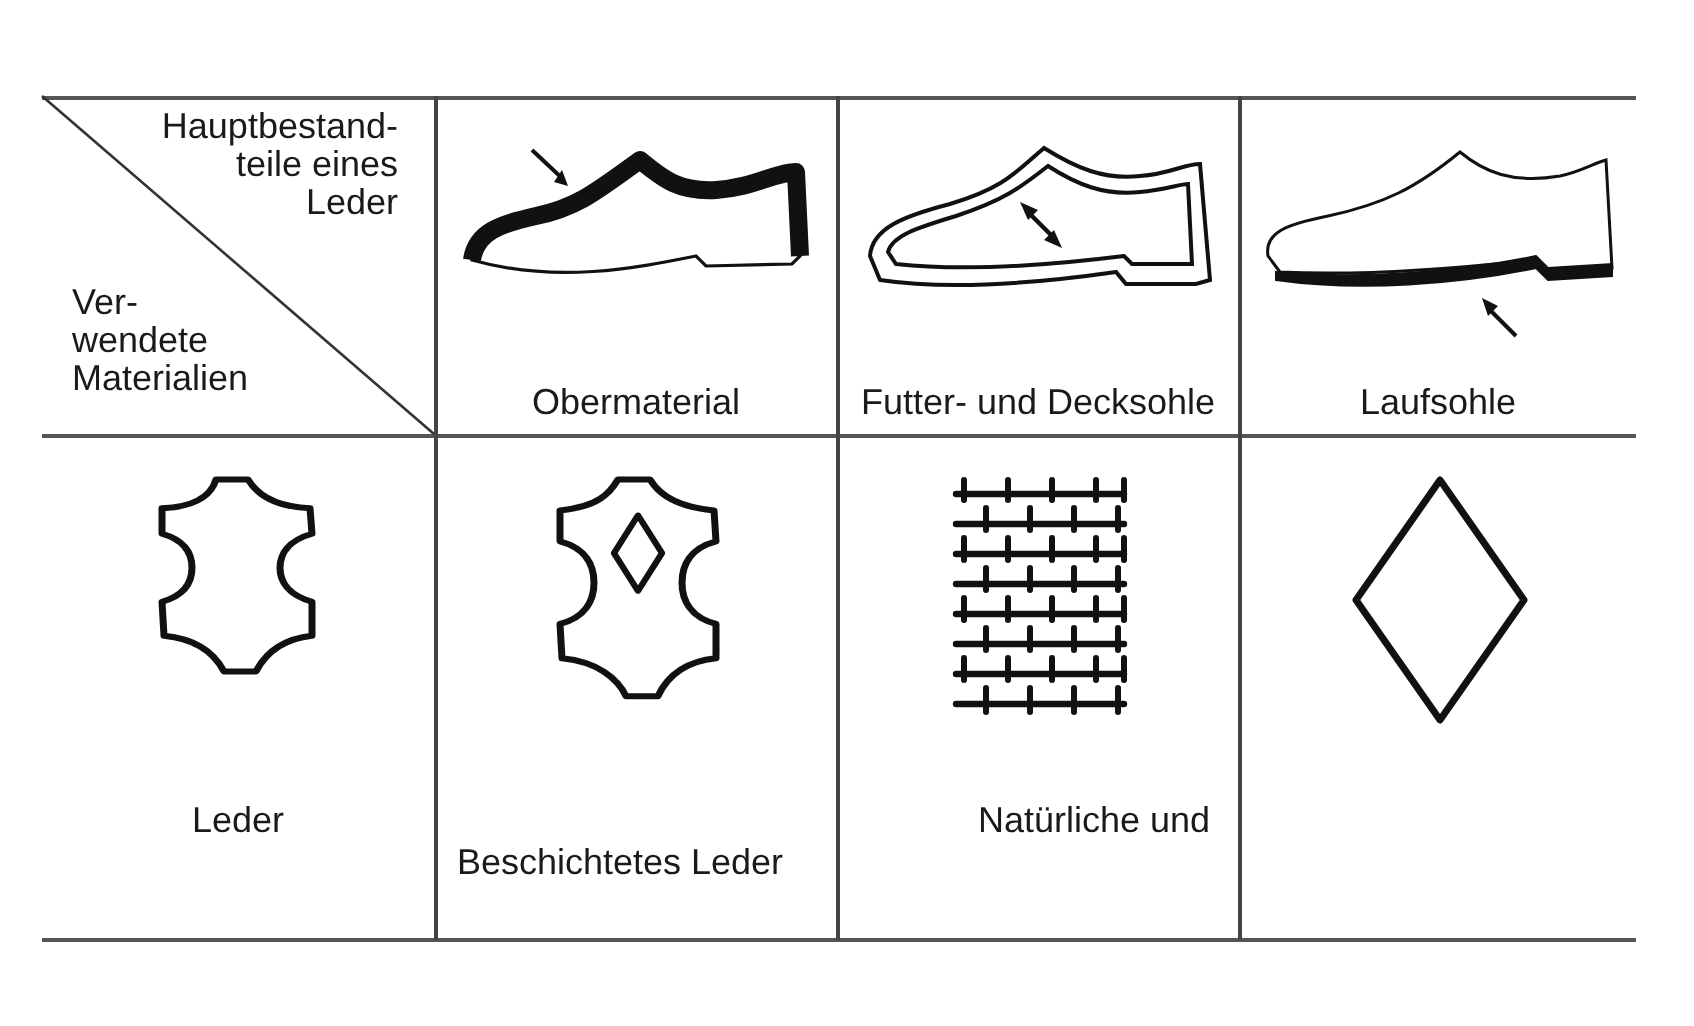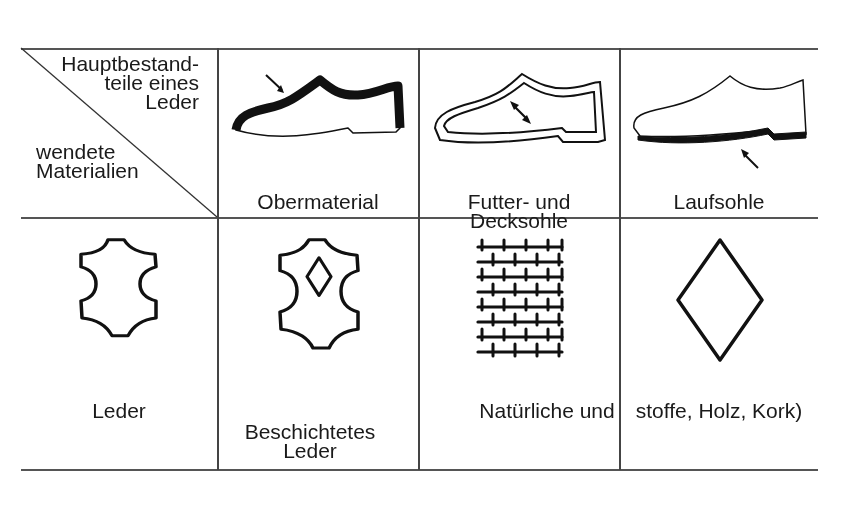--- a/index.html
+++ b/index.html
@@ -1,20 +1,20 @@
 <!DOCTYPE html>
 <html><head>
 <meta charset="utf-8">
 <style>
   html, body { margin:0; padding:0; background:#fff; }
   body { width:847px; height:513px; position:relative; overflow:hidden;
          font-family:"Liberation Sans", sans-serif; color:#1a1a1a; }
   .hline { position:absolute; height:1.5px; background:#555; }
   .vline { position:absolute; width:1.5px; background:#444; }
-  .txt { position:absolute; font-size:21px; line-height:19px; }
+  .txt { position:absolute; font-size:18px; line-height:19px; }
   .c { text-align:center; }
   .r { text-align:right; }
   svg { position:absolute; overflow:visible; }
 </style>
 </head>
 <body>
 
 <div class="hline" style="left:21px; top:48px; width:797px;"></div>
 <div class="hline" style="left:21px; top:217px; width:797px;"></div>
 <div class="hline" style="left:21px; top:469px; width:797px;"></div>
@@ -24,20 +24,21 @@
 
 <svg style="left:0;top:0;" width="847" height="513">
   <line x1="21" y1="48" x2="217" y2="217" stroke="#333" stroke-width="1.3"></line>
 </svg>
 <div class="txt r" style="right:648px; top:54px; width:160px;">
   <div>Hauptbestand-</div>
   <div>teile eines</div>
   <div>Leder</div>
 </div>
 <div class="txt" style="left:36px; top:142px; width:140px;">
+  <div>Ver-</div>
   <div>wendete</div>
   <div>Materialien</div>
 </div>
 
 <svg style="left:228px;top:68px;" width="180" height="100">
   <path d="M8 62 C10 48 22 44 40 40 C60 36 70 28 92 12 C104 22 112 28 130 27 C148 26 160 18 170 18 L172 60 L168 64 L125 65 L120 60 C90 66 50 74 8 62 Z" fill="#fff" stroke="#111" stroke-width="1.6"></path>
   <path d="M8 62 C10 48 22 44 40 40 C60 36 70 28 92 12 C104 22 112 28 130 27 C148 26 160 18 170 18 L172 60" fill="none" stroke="#111" stroke-width="9" stroke-linejoin="round"></path>
   <line x1="38" y1="7" x2="54" y2="22" stroke="#111" stroke-width="2"></line>
   <path d="M49 23 L56 25 L53 17 Z" fill="#111"></path>
 </svg>
@@ -126,14 +127,13 @@
   </g>
 </svg>
 <div class="txt c" style="left:419px; top:401px; width:200px;padding-left:28px;">
   <div>Natürliche und</div>
 </div>
 
 <svg style="left:674px;top:238px;" width="92" height="130">
   <path d="M46 2 L88 62 L46 122 L4 62 Z" fill="none" stroke="#111" stroke-width="3.5" stroke-linejoin="round"></path>
 </svg>
 <div class="txt c" style="left:620px; top:401px; width:198px;">
-  <div>stoffe, Holz, Kork)</div>
 </div>
 
 </body></html>

